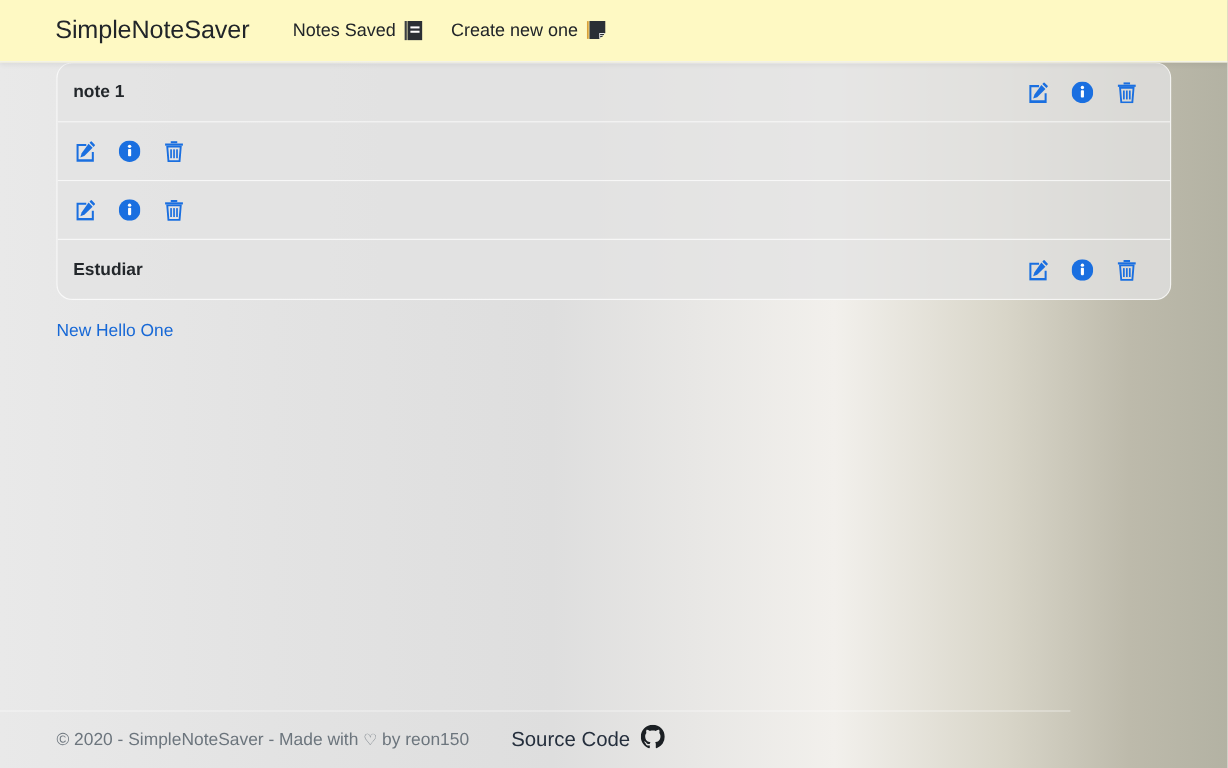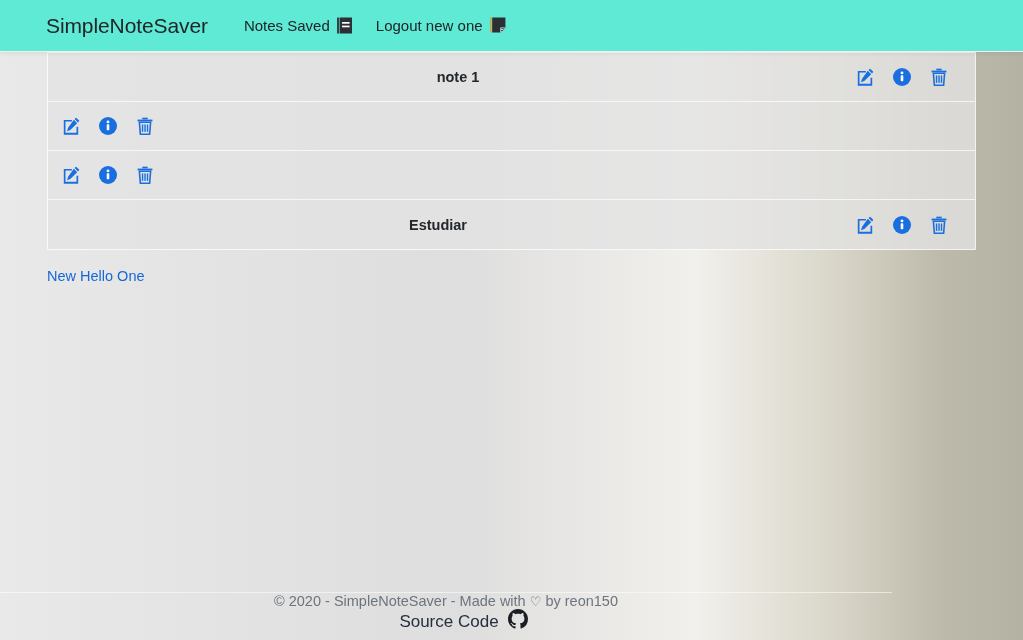--- a/index.html
+++ b/index.html
@@ -21,21 +21,21 @@
                 #bdbaab 92%,
                 #b3b2a3 100%);
     color: #212529;
     -webkit-font-smoothing: antialiased;
   }
 
   
   .navbar {
     position: relative;
     height: 52px;
-    background: #5eead4;
+    background: #fef9c3;
     display: flex;
     align-items: center;
     padding: 0 26px 0 46px;
     box-shadow: 0 2px 4px rgba(0,0,0,0.06);
     border-bottom: 1px solid #f0f0f0;
     z-index: 5;
   }
   .brand {
     font-size: 21px;
     color: #212529;
@@ -75,24 +75,23 @@
     text-align: center;
     font-size: 38px;
     font-weight: 700;
     color: #252f3d;
     margin: 26px 0 18px 0;
     letter-spacing: -0.3px;
   }
 
   .list-group {
     border: 1px solid rgba(255,255,255,0.75);
-    border-radius: 1px;
+    border-radius: 13px;
     overflow: hidden;
     background: rgba(226,226,226,0.55);
-    text-align: center;
   }
   .list-item {
     height: 49px;
     display: flex;
     align-items: center;
     padding: 0 26px 0 13px;
     background: rgba(228,228,228,0.50);
     border-bottom: 1px solid rgba(255,255,255,0.70);
   }
   .list-item:last-child { border-bottom: none; gap: 40px; }
@@ -134,21 +133,20 @@
     position: absolute;
     left: 0;
     bottom: 0;
     width: 892px;
     height: 48px;
     display: flex;
     align-items: center;
     padding: 0 47px;
     border-top: 1px solid rgba(255,255,255,0.55);
     background: transparent;
-    flex-direction: column;
   }
   .footer-text {
     font-size: 14.5px;
     color: #6c757d;
     white-space: nowrap;
   }
   .heart { font-size: 13px; }
   .source-link {
     margin-left: 35px;
     font-size: 17px;
@@ -174,21 +172,21 @@
         <svg width="15" height="17" viewBox="0 0 15 17" xmlns="http://www.w3.org/2000/svg">
           <rect x="0" y="0.5" width="2" height="16" fill="#3a3f44"></rect>
           <rect x="2.6" y="0.5" width="12.4" height="16" fill="#2b3035"></rect>
           <rect x="5" y="5" width="7.6" height="1.7" fill="#ffffff"></rect>
           <rect x="5" y="8.6" width="7.6" height="1.7" fill="#ffffff"></rect>
         </svg>
       </span>
     </a>
 
     <a class="nav-link" href="#">
-      <span>Logout new one</span>
+      <span>Create new one</span>
       <span class="icon-note">
         <svg width="16" height="16" viewBox="0 0 16 16" xmlns="http://www.w3.org/2000/svg">
           <rect x="0" y="0.6" width="1.6" height="14.8" fill="#d8a13a"></rect>
           <path d="M2.2 0.6 H15.4 V10.6 L10.4 15.4 H2.2 Z" fill="#2b3035"></path>
           <path d="M15.4 10.6 L10.4 15.4 V10.6 Z" fill="#f3f3f3"></path>
           <rect x="11.1" y="11.3" width="3.2" height="0.9" fill="#2b3035"></rect>
           <rect x="11.1" y="12.9" width="2.0" height="0.9" fill="#2b3035"></rect>
         </svg>
       </span>
     </a>

